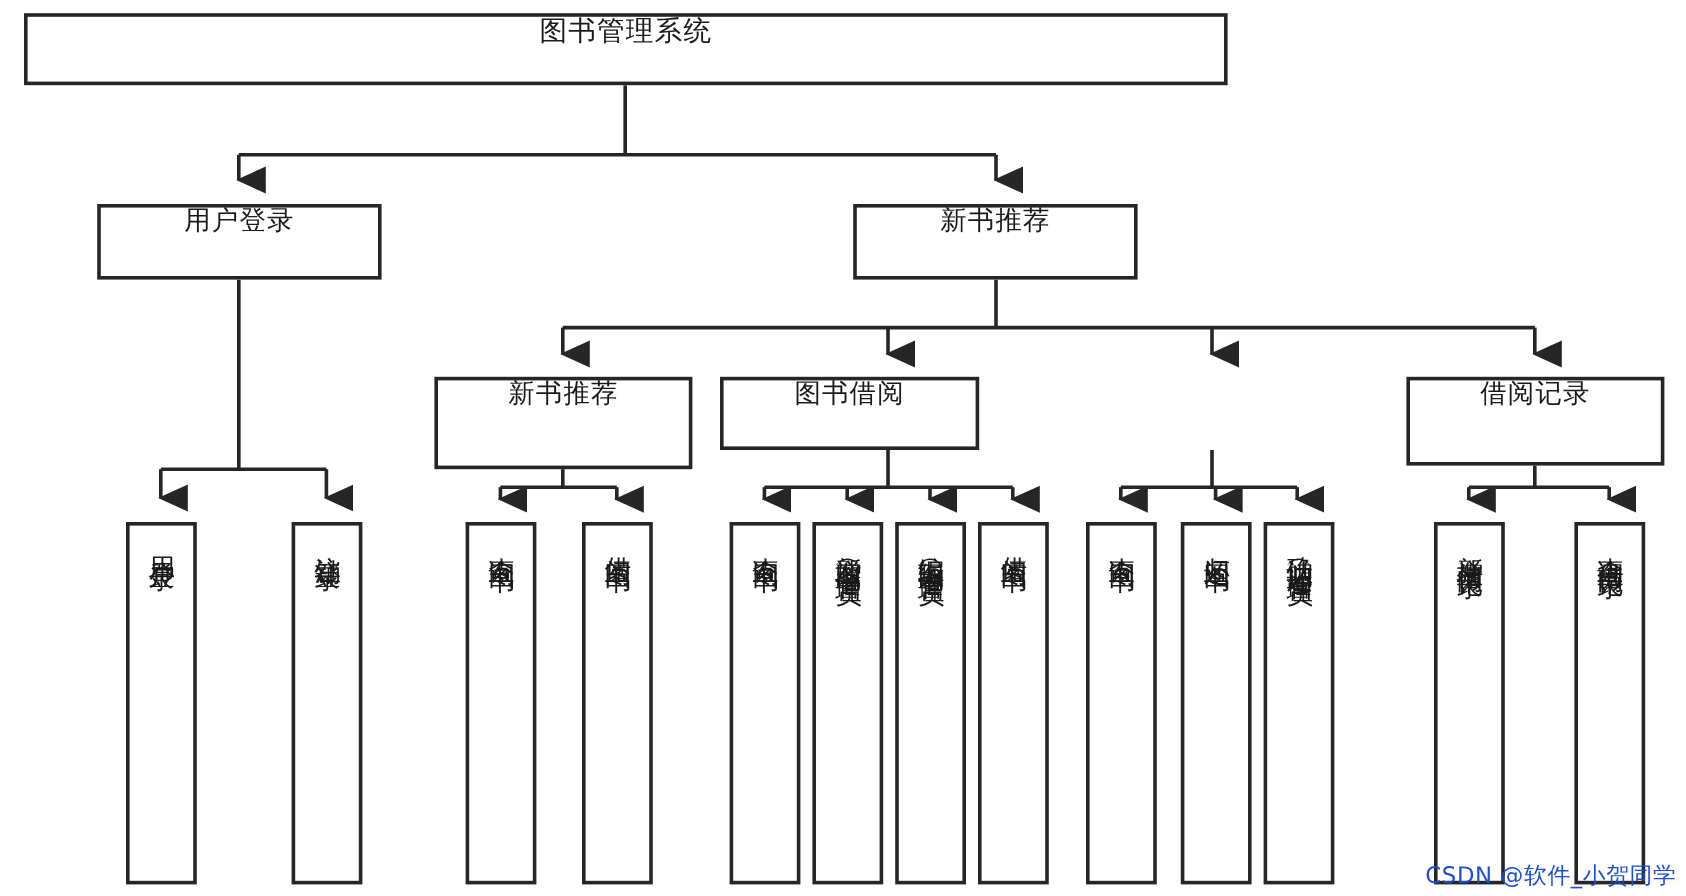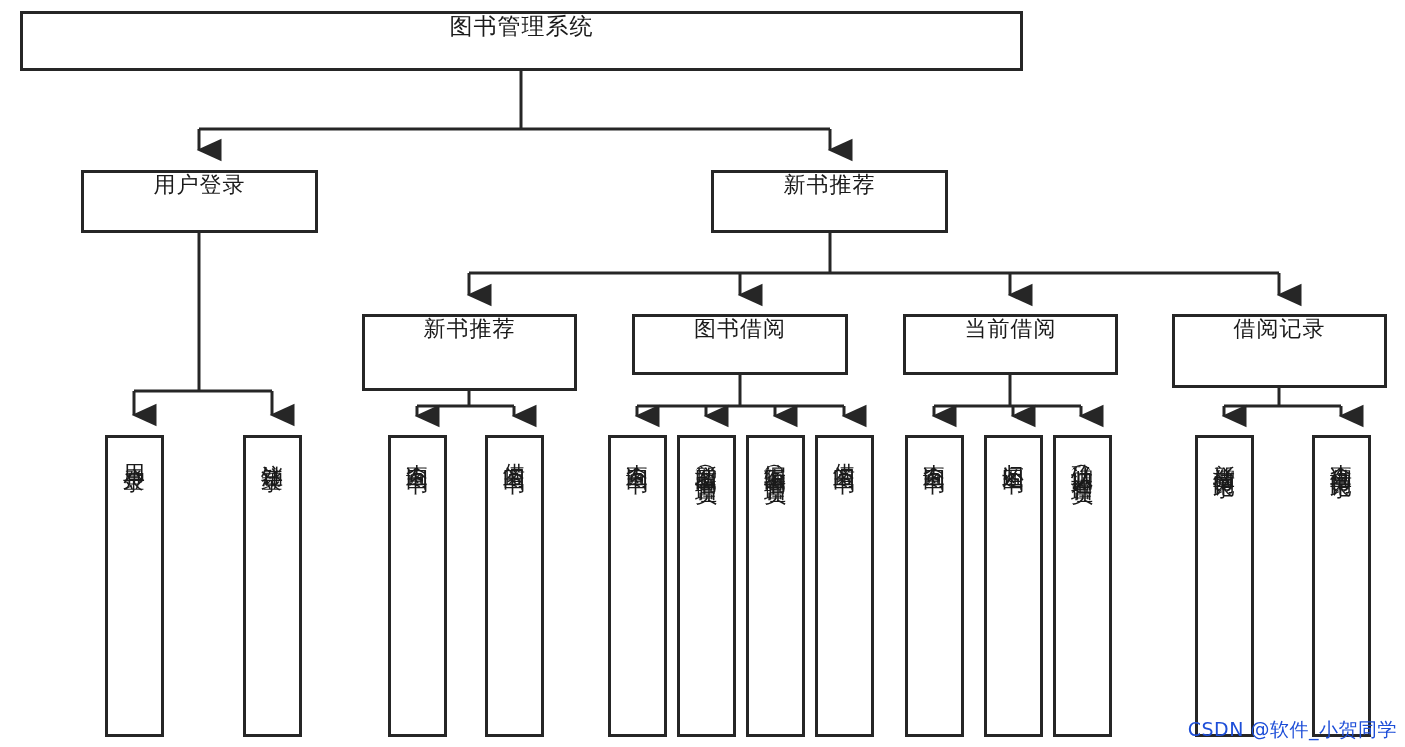--- a/index.html
+++ b/index.html
@@ -131,25 +131,22 @@
   <div class="node horiz" style="left:81px; top:170px; width:237px; height:63px;">
     <span>用户登录</span>
   </div>
   <div class="node horiz" style="left:711px; top:170px; width:237px; height:63px;">
     <span>新书推荐</span>
   </div>
 
   <div class="node horiz" style="left:362px; top:314px; width:215px; height:77px;">
     <span>新书推荐</span>
   </div>
-  <div class="node horiz" style="left:632px; top:314px; width:216px; height:61px;">
+  <div class="node horiz" style="left:600px; top:314px; width:216px; height:61px;">
     <span>图书借阅</span>
-  </div>
-  <div class="node horiz" style="left:903px; top:314px; width:215px; height:61px;">
-    <span>当前借阅</span>
   </div>
   <div class="node horiz" style="left:1172px; top:314px; width:215px; height:74px;">
     <span>借阅记录</span>
   </div>
 
   <div class="node leaf" style="left:105px; top:435px; width:59px; height:302px;">
     <span class="vtext">用户登录</span>
   </div>
   <div class="node leaf" style="left:243px; top:435px; width:59px; height:302px;">
     <span class="vtext">注销登录</span>

